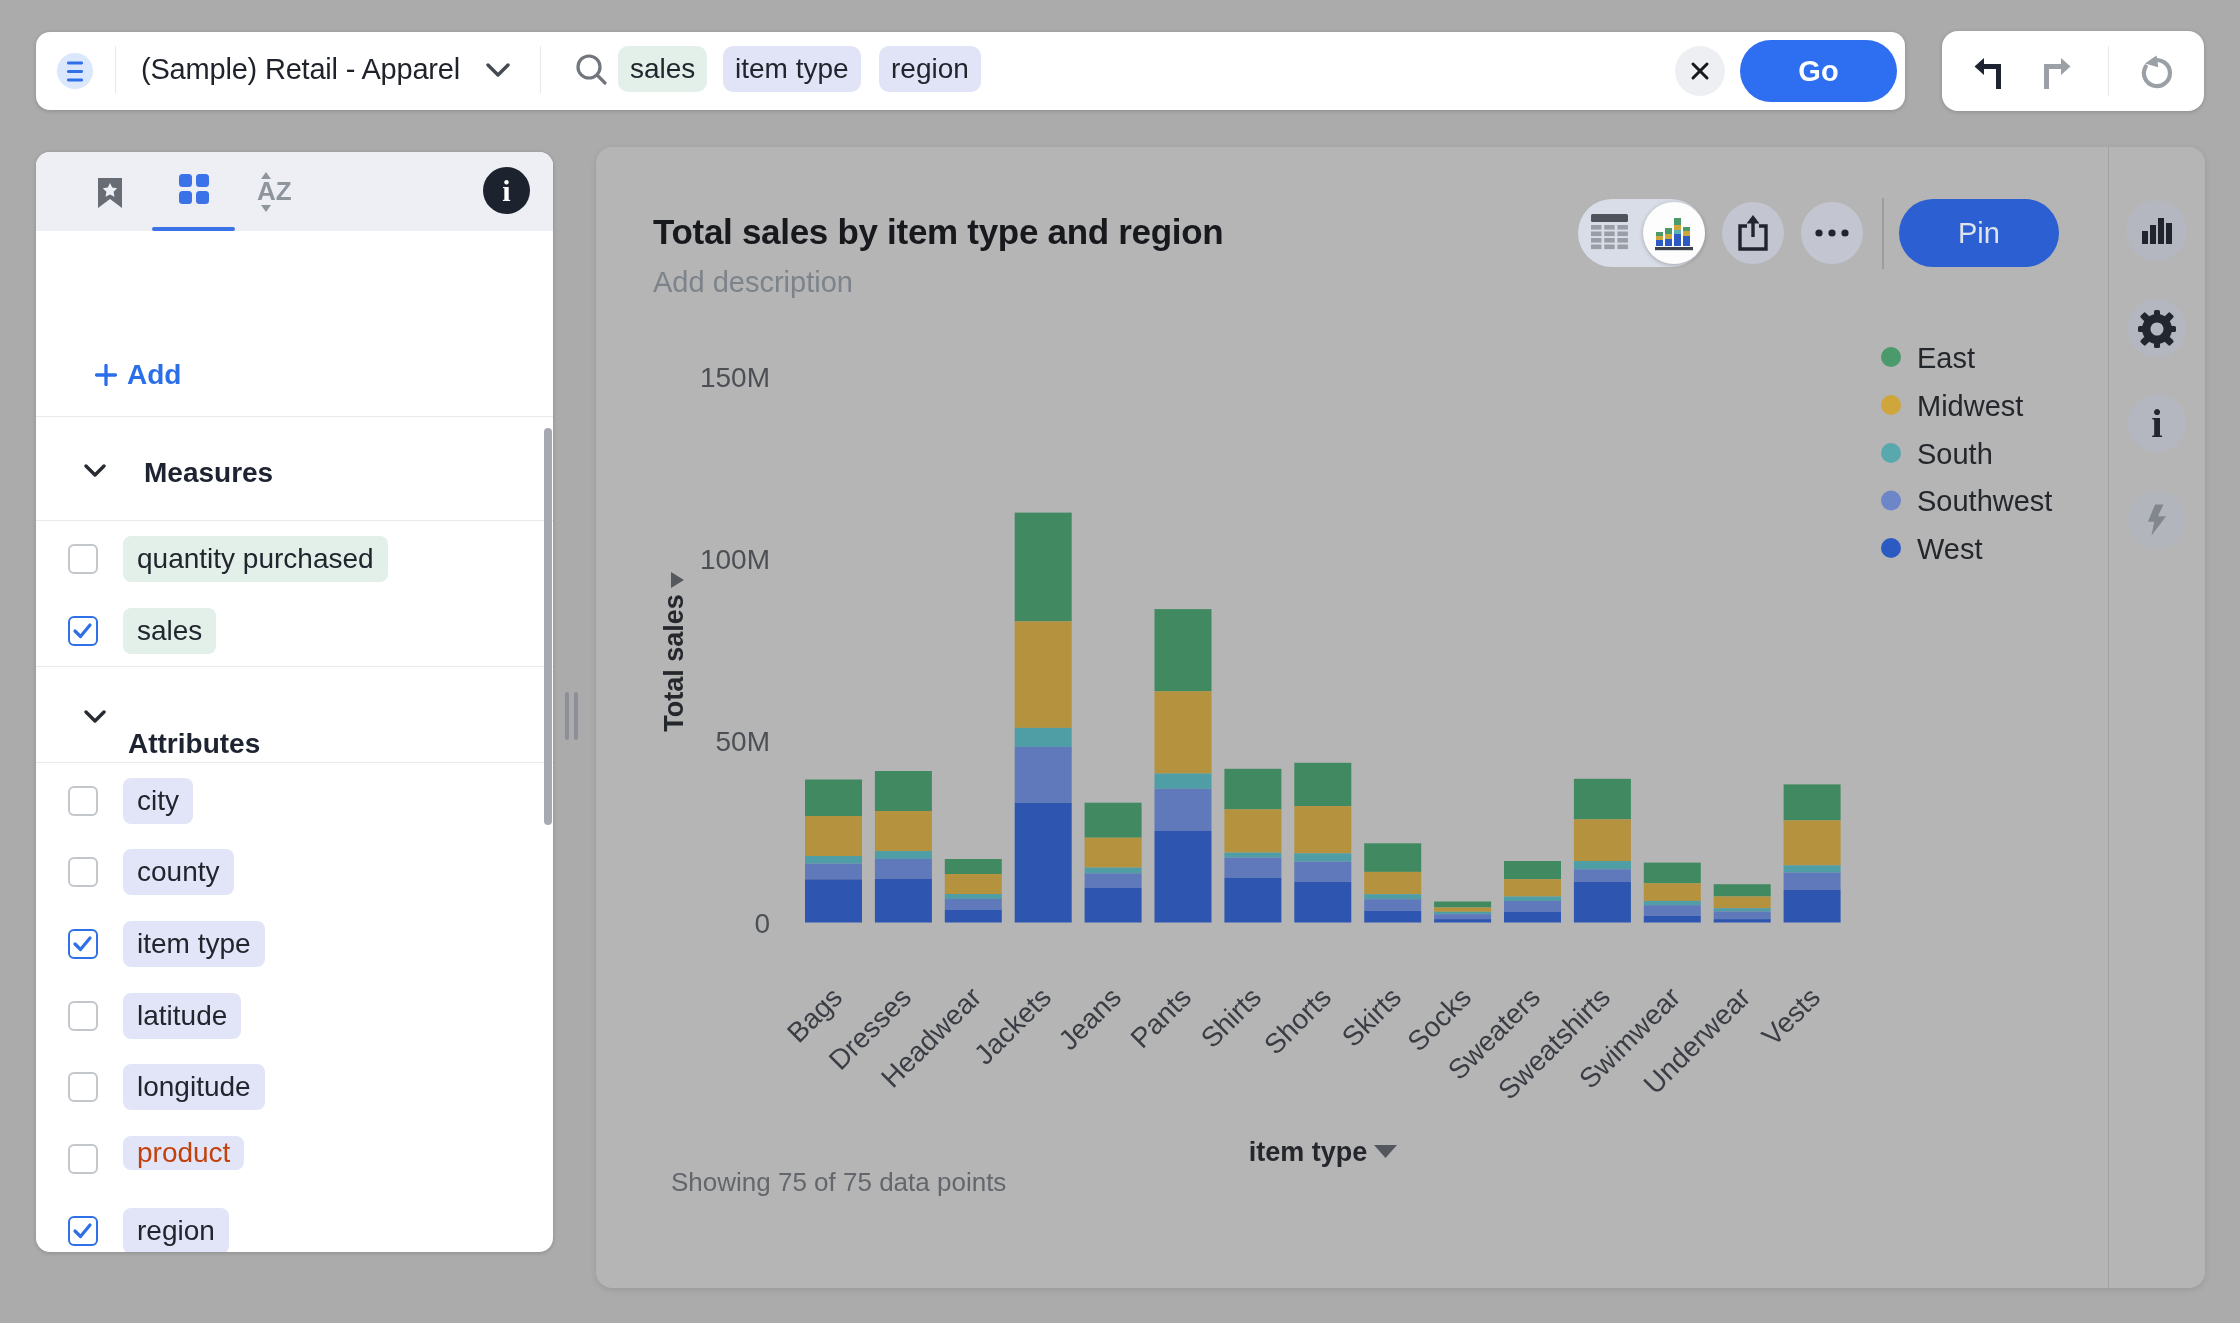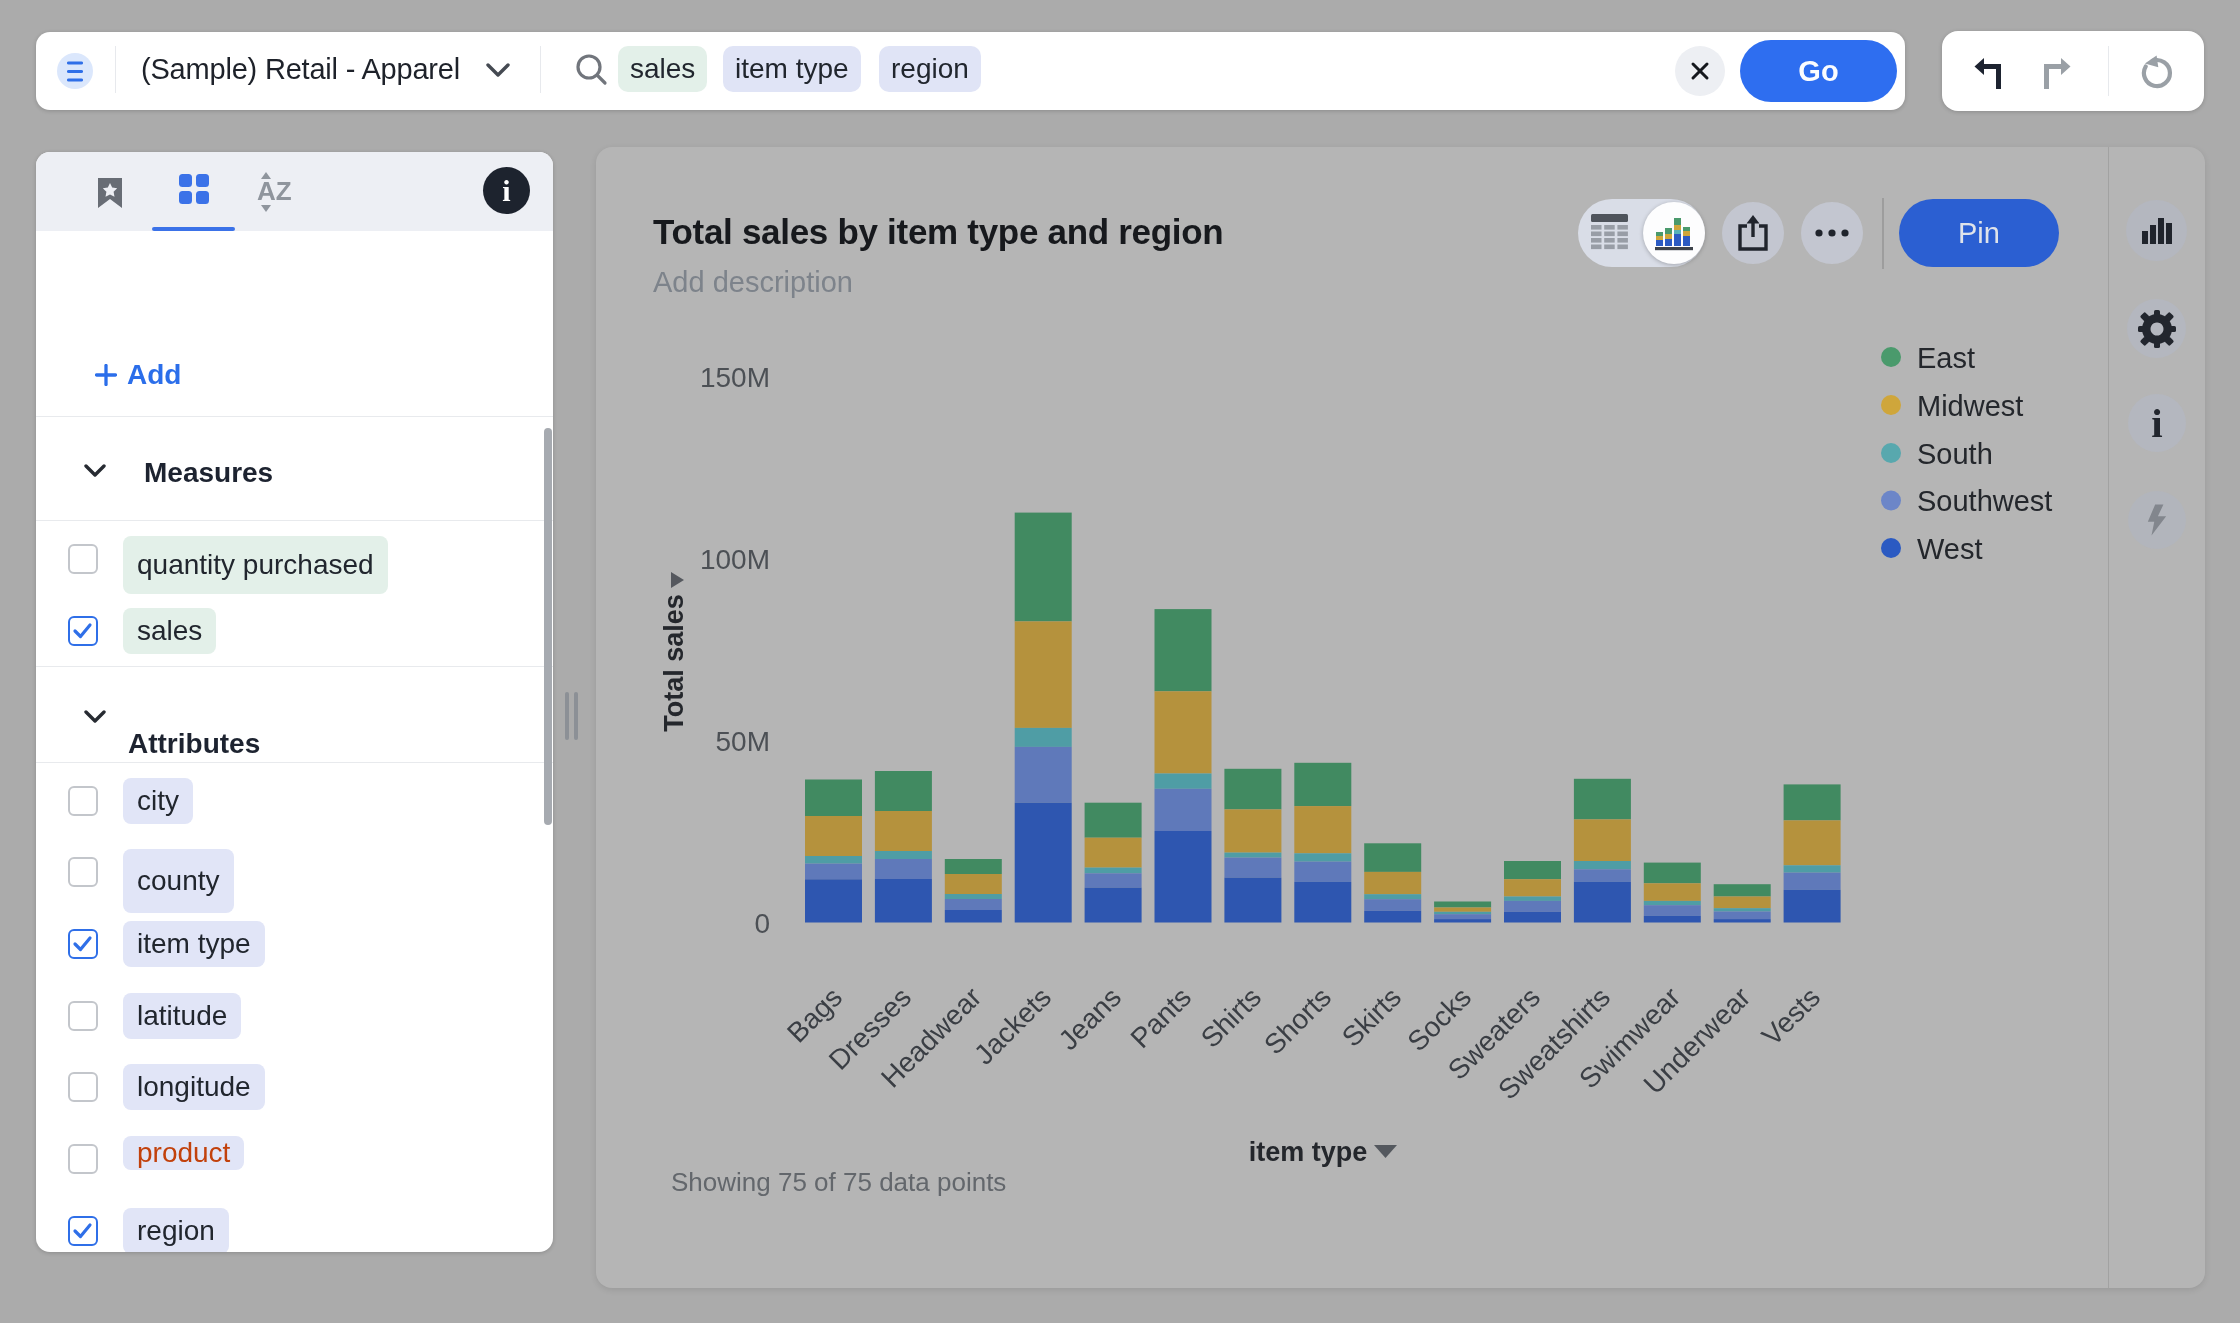--- a/index.html
+++ b/index.html
@@ -92,36 +92,36 @@
     </svg>
   <div class="abs" style="left:91px;top:207px;font-size:28px;font-weight:700;color:#2b6eea">Add</div>
   <div class="abs" style="left:0;top:264px;width:517px;height:1px;background:#e8eaed"></div>
 
   <svg class="abs" style="left:48px;top:312px" width="22" height="14" viewBox="0 0 22 14">
       <polyline points="2,2 11,11 20,2" fill="none" stroke="#272b32" stroke-width="3.4" stroke-linecap="round" stroke-linejoin="round"></polyline>
     </svg>
   <div class="abs" style="left:108px;top:305px;font-size:28px;font-weight:700;color:#1d2330">Measures</div>
   <div class="abs" style="left:0;top:368px;width:517px;height:1px;background:#e8eaed"></div>
   <div class="abs" style="left:32px;top:392px;width:30px;height:30px;border:2px solid #c3c6cb;border-radius:6px;background:#fff"></div>
-    <div class="abs" style="left:87px;top:384px;height:58px;border-radius:8px;background:#e3f0e9;display:flex;align-items:center;padding:0 14px;font-size:28px;color:#21262e">quantity purchased</div>
+    <div class="abs" style="left:87px;top:384px;height:46px;border-radius:8px;background:#e3f0e9;display:flex;align-items:center;padding:0 14px;font-size:28px;color:#21262e">quantity purchased</div>
     <div class="abs" style="left:32px;top:464px;width:30px;height:30px;border:2.5px solid #2f6fe8;border-radius:6px;background:#fff"><svg width="25" height="25" viewBox="0 0 25 25">
         <polyline points="5,13 10.5,18.5 20,7" fill="none" stroke="#2f6fe8" stroke-width="3.2" stroke-linecap="round" stroke-linejoin="round"></polyline>
       </svg></div>
     <div class="abs" style="left:87px;top:456px;height:46px;border-radius:8px;background:#e3f0e9;display:flex;align-items:center;padding:0 14px;font-size:28px;color:#21262e">sales</div>
   <div class="abs" style="left:0;top:514px;width:517px;height:1px;background:#e8eaed"></div>
 
   <svg class="abs" style="left:48px;top:558px" width="22" height="14" viewBox="0 0 22 14">
       <polyline points="2,2 11,11 20,2" fill="none" stroke="#272b32" stroke-width="3.4" stroke-linecap="round" stroke-linejoin="round"></polyline>
     </svg>
   <div class="abs" style="left:92px;top:576px;font-size:28px;font-weight:700;color:#1d2330">Attributes</div>
   <div class="abs" style="left:0;top:610px;width:517px;height:1px;background:#e8eaed"></div>
   <div class="abs" style="left:32px;top:634px;width:30px;height:30px;border:2px solid #c3c6cb;border-radius:6px;background:#fff"></div>
     <div class="abs" style="left:87px;top:626px;height:46px;border-radius:8px;background:#e1e5f7;display:flex;align-items:center;padding:0 14px;font-size:28px;color:#21262e">city</div>
     <div class="abs" style="left:32px;top:705px;width:30px;height:30px;border:2px solid #c3c6cb;border-radius:6px;background:#fff"></div>
-    <div class="abs" style="left:87px;top:697px;height:64px;border-radius:8px;background:#e1e5f7;display:flex;align-items:center;padding:0 14px;font-size:28px;color:#21262e">county</div>
+    <div class="abs" style="left:87px;top:697px;height:46px;border-radius:8px;background:#e1e5f7;display:flex;align-items:center;padding:0 14px;font-size:28px;color:#21262e">county</div>
     <div class="abs" style="left:32px;top:777px;width:30px;height:30px;border:2.5px solid #2f6fe8;border-radius:6px;background:#fff"><svg width="25" height="25" viewBox="0 0 25 25">
         <polyline points="5,13 10.5,18.5 20,7" fill="none" stroke="#2f6fe8" stroke-width="3.2" stroke-linecap="round" stroke-linejoin="round"></polyline>
       </svg></div>
     <div class="abs" style="left:87px;top:769px;height:46px;border-radius:8px;background:#e1e5f7;display:flex;align-items:center;padding:0 14px;font-size:28px;color:#21262e">item type</div>
     <div class="abs" style="left:32px;top:849px;width:30px;height:30px;border:2px solid #c3c6cb;border-radius:6px;background:#fff"></div>
     <div class="abs" style="left:87px;top:841px;height:46px;border-radius:8px;background:#e1e5f7;display:flex;align-items:center;padding:0 14px;font-size:28px;color:#21262e">latitude</div>
     <div class="abs" style="left:32px;top:920px;width:30px;height:30px;border:2px solid #c3c6cb;border-radius:6px;background:#fff"></div>
     <div class="abs" style="left:87px;top:912px;height:46px;border-radius:8px;background:#e1e5f7;display:flex;align-items:center;padding:0 14px;font-size:28px;color:#21262e">longitude</div>
     <div class="abs" style="left:32px;top:992px;width:30px;height:30px;border:2px solid #c3c6cb;border-radius:6px;background:#fff"></div>
     <div class="abs" style="left:87px;top:984px;height:34px;border-radius:8px;background:#e1e5f7;display:flex;align-items:center;padding:0 14px;font-size:28px;color:#c2410c">product</div>

